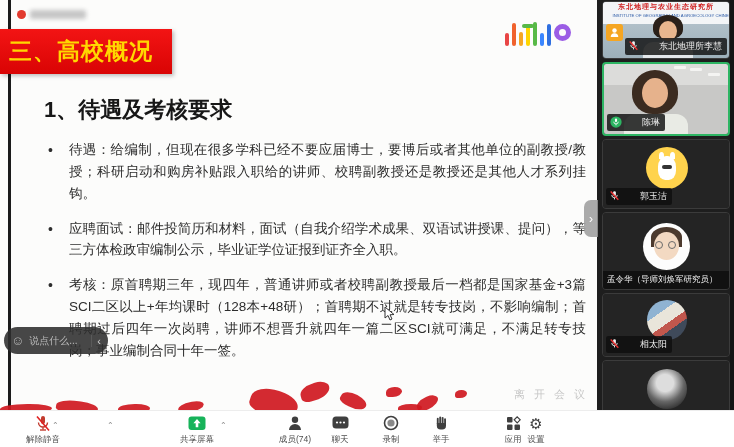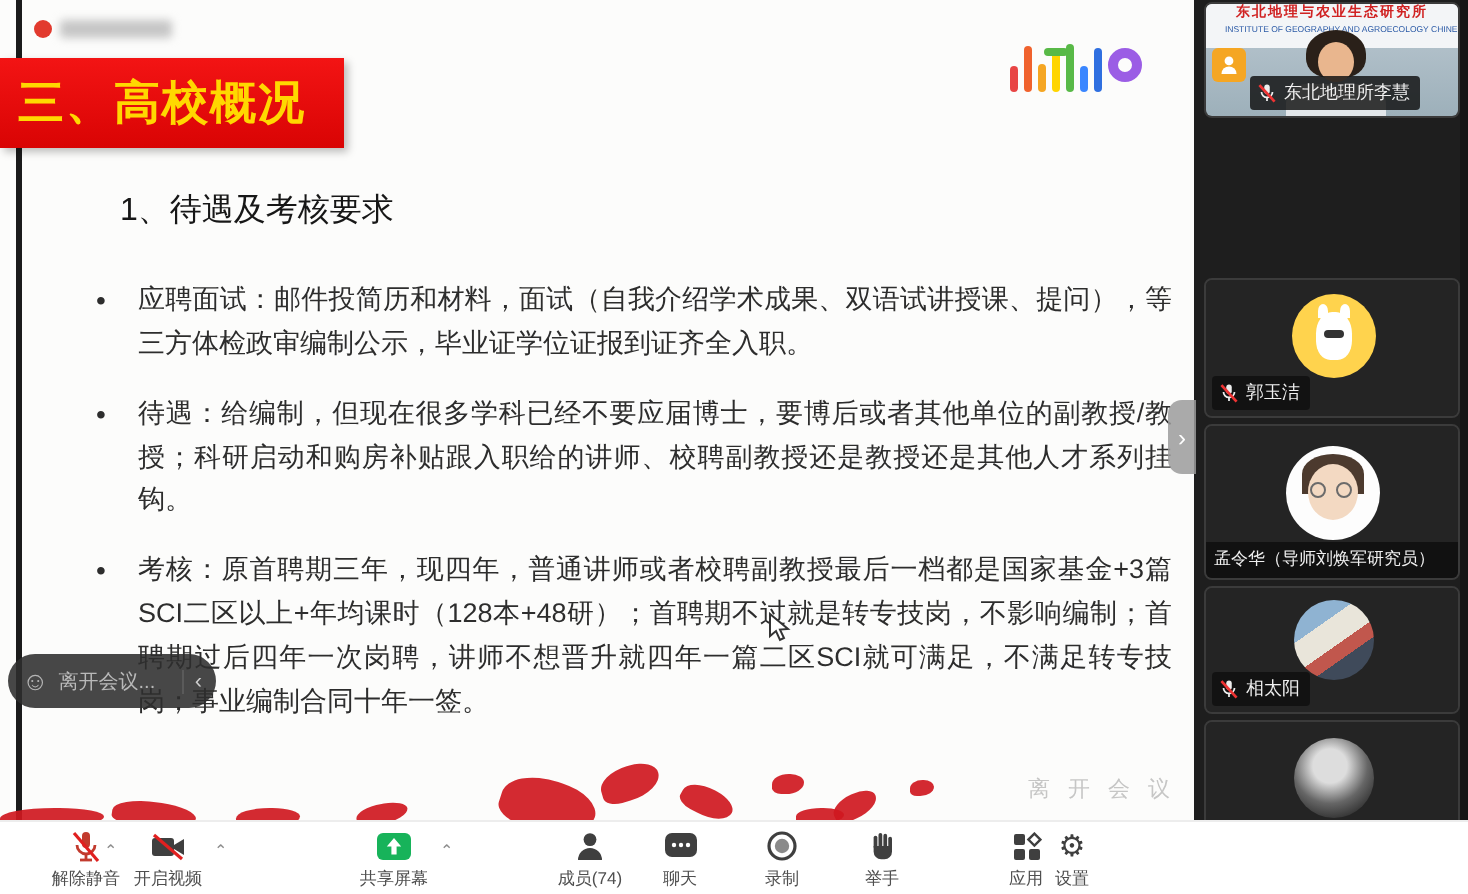--- a/index.html
+++ b/index.html
@@ -17,21 +17,21 @@
   .banner { position:absolute; left:0; top:29px; width:172px; height:45px;
     background:linear-gradient(180deg,#f31414,#d90404); color:#ffd800;
     font-size:23px; font-weight:bold; line-height:45px; padding-left:9px;
     letter-spacing:1px; box-shadow:2px 2px 4px rgba(0,0,0,.25); white-space:nowrap; }
 
   .logo { position:absolute; left:505px; top:12px; display:flex; align-items:flex-end; gap:3px; height:34px; }
   .logo .bar { width:4px; border-radius:2px; }
   .logo .ring { width:17px; height:17px; border:5px solid #9b5de5; border-radius:50%; margin-bottom:5px; }
   .logo .cap { position:absolute; width:12px; height:4px; border-radius:2px; background:#58b947; }
 
-  .heading { position:absolute; left:60px; top:95px; font-size:16px; font-weight:400; color:#171717; }
+  .heading { position:absolute; left:44px; top:95px; font-size:22px; font-weight:700; color:#171717; }
   .bullets { position:absolute; left:46px; top:139px; width:540px; list-style:none; }
   .bullets li { position:relative; padding-left:23px; font-size:13.5px; line-height:1.62;
     color:#2d2d2d; margin-bottom:13px; text-align:justify; }
   .bullets li::before { content:"•"; position:absolute; left:2px; top:0; color:#2d2d2d; font-size:14px; }
 
   .watermark { position:absolute; left:514px; top:387px; font-size:11px; color:#9a9a9a;
     letter-spacing:9px; opacity:.55; white-space:nowrap; }
 
   .petal { position:absolute; background:#cf1820; border-radius:55% 45% 60% 30%; opacity:.92; }
 
@@ -49,21 +49,21 @@
   .sidebar { position:absolute; left:597px; top:0; width:137px; height:447px; background:#1e1e1e; }
   .side-scroll { position:absolute; right:0; top:0; width:4px; height:447px; background:#151515; }
   .collapse-tab { position:absolute; left:584px; top:200px; width:14px; height:37px; z-index:45;
     background:rgba(155,155,155,.85); border-radius:7px 0 0 7px; display:flex;
     align-items:center; justify-content:center; color:#fff; font-size:12px; }
 
   .tile { position:absolute; left:5px; width:128px; background:#2a2a2a;
     border:1px solid #3b3b3b; border-radius:4px; overflow:hidden; }
   .tile.active { border:2px solid #2db563; }
   .tag-row { position:absolute; left:3px; bottom:3px; display:flex; align-items:center; gap:2px; max-width:122px; }
-  .name-tag { display:flex; align-items:center; gap:3px; background:rgba(15,15,15,.82);
+  .name-tag { display:flex; gap:20px; background:rgba(15,15,15,.82);
     border-radius:2px; padding:2px 5px 2px 3px; height:17px;margin-top:28px; }
   .name-tag span { font-size:9px; color:#efefef; white-space:nowrap; overflow:hidden; }
   .badge { width:17px; height:17px; border-radius:3px; background:#f5a623; display:flex;
     align-items:center; justify-content:center; flex:none; }
   .tag-full { position:absolute; left:0; bottom:0; width:100%; background:rgba(10,10,10,.7);
     font-size:8.5px; color:#f0f0f0; padding:3px 4px; white-space:nowrap; }
 
   
   .scene1 { position:absolute; inset:0; background:linear-gradient(180deg,#bcc9d2,#9db0ba); }
   .scene1 .band { position:absolute; left:0; top:0; width:100%; height:22px; background:#f3f5f7; text-align:center; }
@@ -134,22 +134,22 @@
       </div>
       <div class="bar" style="height:24px;background:#58b947"></div>
       <div class="bar" style="height:13px;background:#3a86ff"></div>
       <div class="bar" style="height:22px;background:#2f6fe0"></div>
       <div class="ring"></div>
     </div>
 
     <div class="heading">1、待遇及考核要求</div>
 
     <ul class="bullets">
+      <li>待遇：给编制，但现在很多学科已经不要应届博士，要博后或者其他单位的副教授/教授；科研启动和购房补贴跟入职给的讲师、校聘副教授还是教授还是其他人才系列挂钩。</li>
       <li>应聘面试：邮件投简历和材料，面试（自我介绍学术成果、双语试讲授课、提问），等三方体检政审编制公示，毕业证学位证报到证齐全入职。</li>
-      <li>待遇：给编制，但现在很多学科已经不要应届博士，要博后或者其他单位的副教授/教授；科研启动和购房补贴跟入职给的讲师、校聘副教授还是教授还是其他人才系列挂钩。</li>
       <li>考核：原首聘期三年，现四年，普通讲师或者校聘副教授最后一档都是国家基金+3篇SCI二区以上+年均课时（128本+48研）；首聘期不过就是转专技岗，不影响编制；首聘期过后四年一次岗聘，讲师不想晋升就四年一篇二区SCI就可满足，不满足转专技岗；事业编制合同十年一签。</li>
     </ul>
 
     <div class="watermark">离开会议</div>
 
     <div class="petal" style="left:250px;top:390px;width:48px;height:26px;transform:rotate(18deg)"></div>
     <div class="petal" style="left:300px;top:383px;width:30px;height:17px;transform:rotate(-16deg)"></div>
     <div class="petal" style="left:340px;top:394px;width:27px;height:14px;transform:rotate(28deg)"></div>
     <div class="petal" style="left:386px;top:387px;width:16px;height:10px"></div>
     <div class="petal" style="left:416px;top:397px;width:23px;height:12px;transform:rotate(-24deg)"></div>
@@ -160,21 +160,21 @@
     <div class="petal" style="left:0px;top:404px;width:52px;height:10px"></div>
     <div class="petal" style="left:398px;top:404px;width:24px;height:8px"></div>
 
     <svg class="cursor" width="12" height="16" viewBox="0 0 12 16">
       <path d="M1 1 L1 12 L4 9.5 L6 14 L8 13 L6 8.8 L10 8.5 Z" fill="#fff" stroke="#333" stroke-width="1"></path>
     </svg>
   </div>
 
   <div class="chat-pill">
     <span class="chat-smiley">☺</span>
-    <span class="chat-text">离开会议...</span>
+    <span class="chat-text">说点什么...</span>
     <span class="chat-collapse">‹</span>
   </div>
 
   <div class="sidebar">
     <div class="side-scroll"></div>
 
     <div class="tile" style="top:1px;height:58px">
       <div class="scene1">
         <div class="band">
           <div class="cn">东北地理与农业生态研究所</div>
@@ -196,20 +196,41 @@
               <rect x="6" y="1" width="4" height="7" rx="2" fill="#eee"></rect>
               <path d="M4 6.5 a4 4 0 0 0 8 0" stroke="#eee" fill="none" stroke-width="1.3"></path>
               <line x1="8" y1="10.5" x2="8" y2="13" stroke="#eee" stroke-width="1.3"></line>
               <line x1="2.5" y1="1.5" x2="13.5" y2="13.5" stroke="#e33" stroke-width="2"></line>
             </svg>
           <span>东北地理所李慧</span>
         </div>
       </div>
     </div>
 
+    <div class="tile active" style="top:62px;height:74px">
+      <div class="scene2">
+        <div class="light" style="left:86px;top:4px"></div>
+        <div class="light" style="left:104px;top:9px"></div>
+        <div class="light" style="left:70px;top:2px"></div>
+        <div class="hair2"></div>
+        <div class="face2"></div>
+        <div class="body2"></div>
+      </div>
+      <div class="tag-row">
+        <div class="name-tag">
+          <svg width="12" height="12" viewBox="0 0 16 16">
+              <circle cx="8" cy="8" r="7.5" fill="#2db563"></circle>
+              <rect x="6.6" y="3.2" width="2.8" height="5" rx="1.4" fill="#fff"></rect>
+              <path d="M5 7.6 a3 3 0 0 0 6 0" stroke="#fff" fill="none" stroke-width="1.1"></path>
+              <line x1="8" y1="10.6" x2="8" y2="12.4" stroke="#fff" stroke-width="1.1"></line>
+            </svg>
+          <span>陈琳</span>
+        </div>
+      </div>
+    </div>
 
     <div class="tile" style="top:139px;height:70px">
       <div class="dk">
         <div class="av av-yellow">
           <div class="cat">
               <div class="fc"></div>
             </div>
         </div>
       </div>
       <div class="tag-row">
@@ -274,30 +295,20 @@
             <path d="M3.5 7.5 a4.5 4.5 0 0 0 9 0" stroke="#c23b2e" fill="none" stroke-width="1.4"></path>
             <line x1="8" y1="12.2" x2="8" y2="14.6" stroke="#c23b2e" stroke-width="1.4"></line>
             <line x1="5" y1="15" x2="11" y2="15" stroke="#c23b2e" stroke-width="1.4"></line>
             <line x1="2" y1="1.5" x2="14" y2="15.5" stroke="#e02020" stroke-width="1.6"></line>
           </svg>
       </div>
       <div class="tb-label">解除静音</div>
     </div>
     <div class="tb-chevron" style="left:52px">⌃</div>
 
-    <div class="tb-item" style="left:61px">
-      <div class="tb-icon">
-        <svg width="18" height="15" viewBox="0 0 18 15">
-            <rect x="1" y="3" width="11" height="9" rx="1.5" fill="#3f3f3f"></rect>
-            <path d="M12 6.5 l5-3 v8 l-5-3 z" fill="#3f3f3f"></path>
-            <line x1="2" y1="1.5" x2="16" y2="13.5" stroke="#e02020" stroke-width="1.6"></line>
-          </svg>
-      </div>
-      <div class="tb-label">开启视频</div>
-    </div>
     <div class="tb-chevron" style="left:107px">⌃</div>
 
     <div class="tb-item" style="left:174px">
       <div class="tb-icon">
         <svg width="18" height="15" viewBox="0 0 18 15">
             <rect x="0.5" y="0.5" width="17" height="13.5" rx="3" fill="#17b35a"></rect>
             <path d="M9 3 l3.6 4.2 h-2.3 v4 h-2.6 v-4 h-2.3 z" fill="#fff"></path>
           </svg>
       </div>
       <div class="tb-label">共享屏幕</div>

